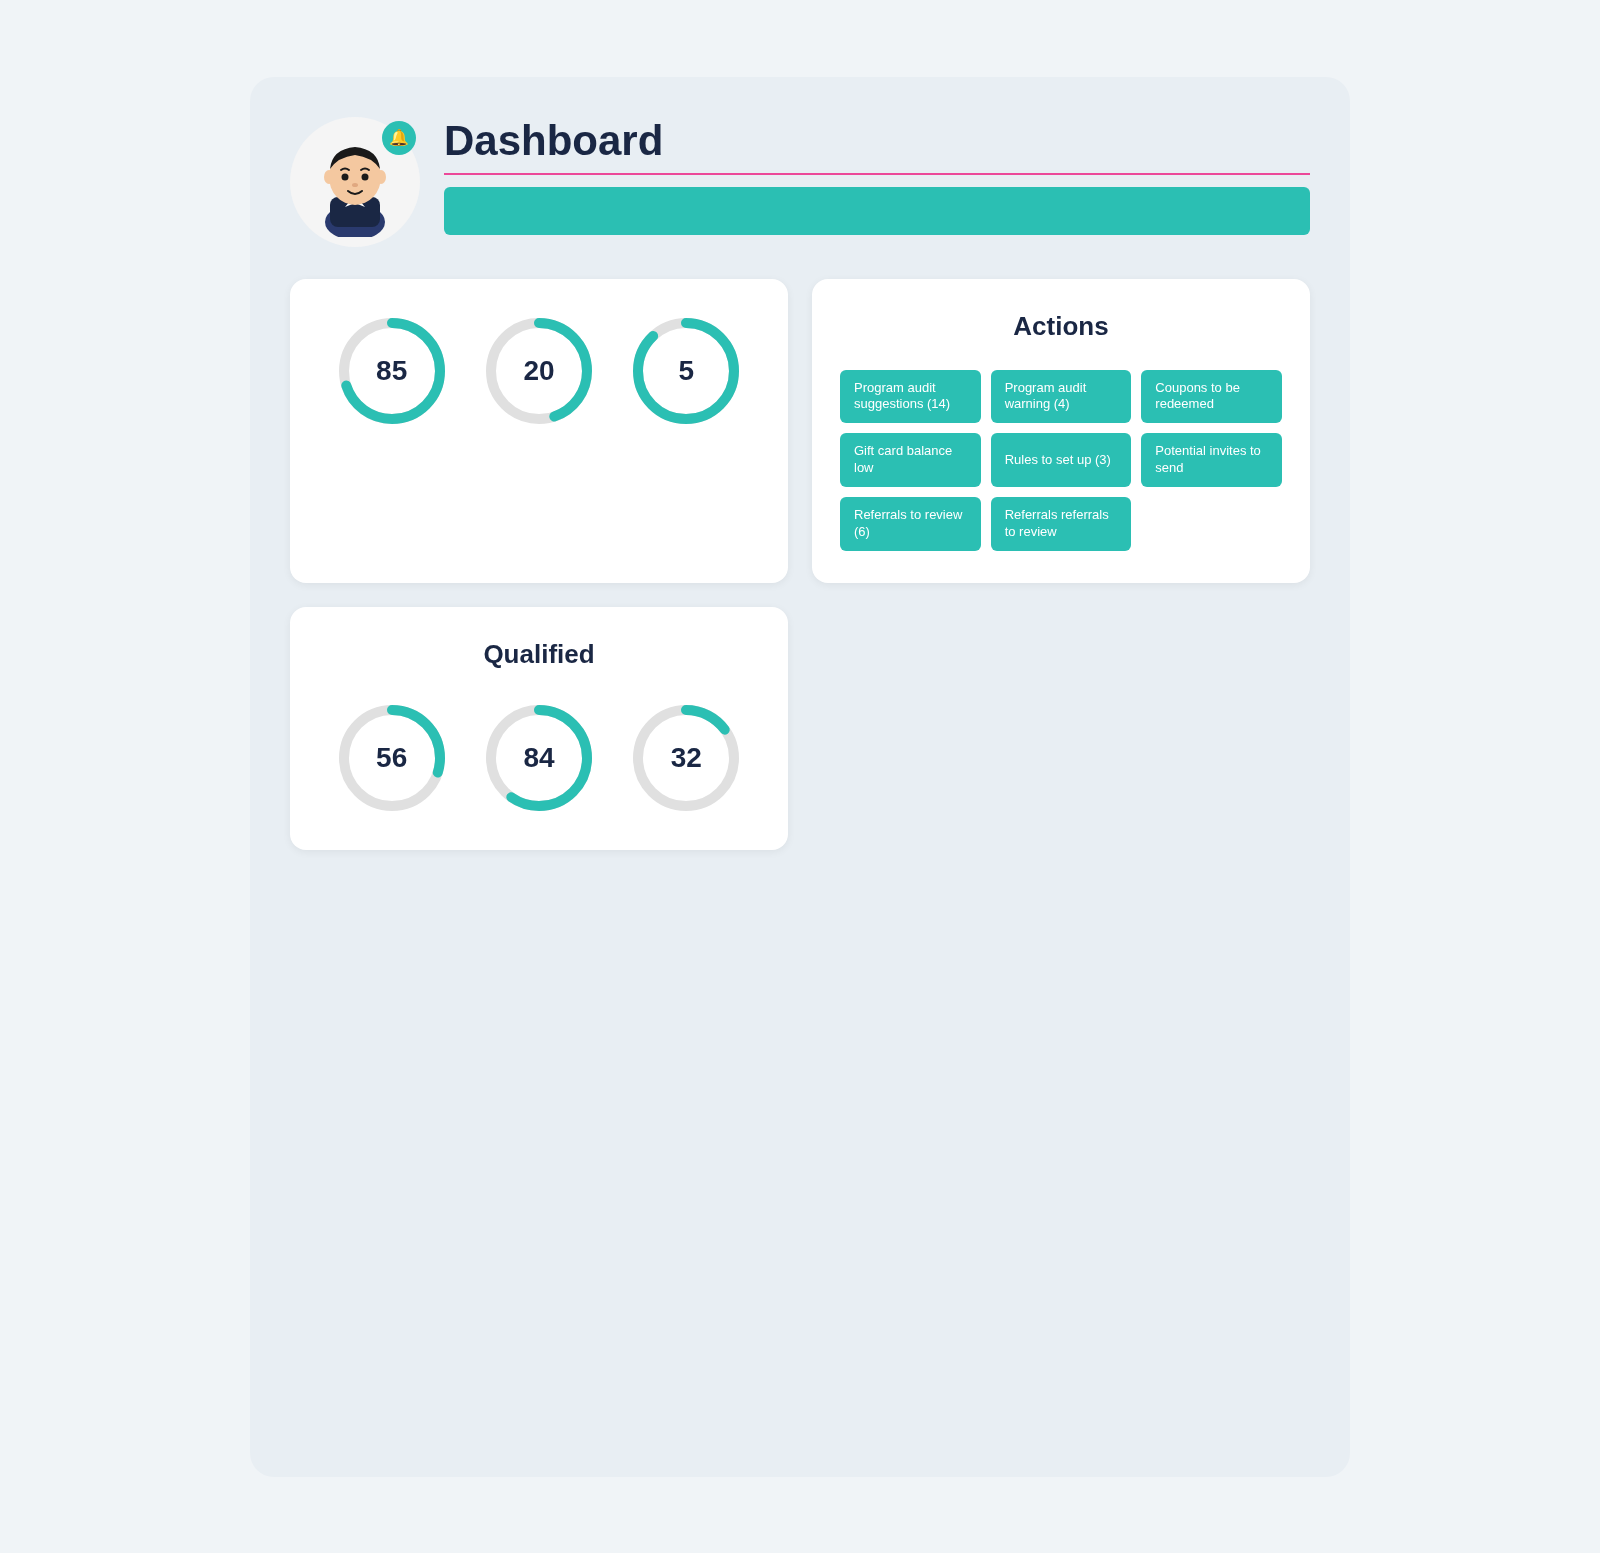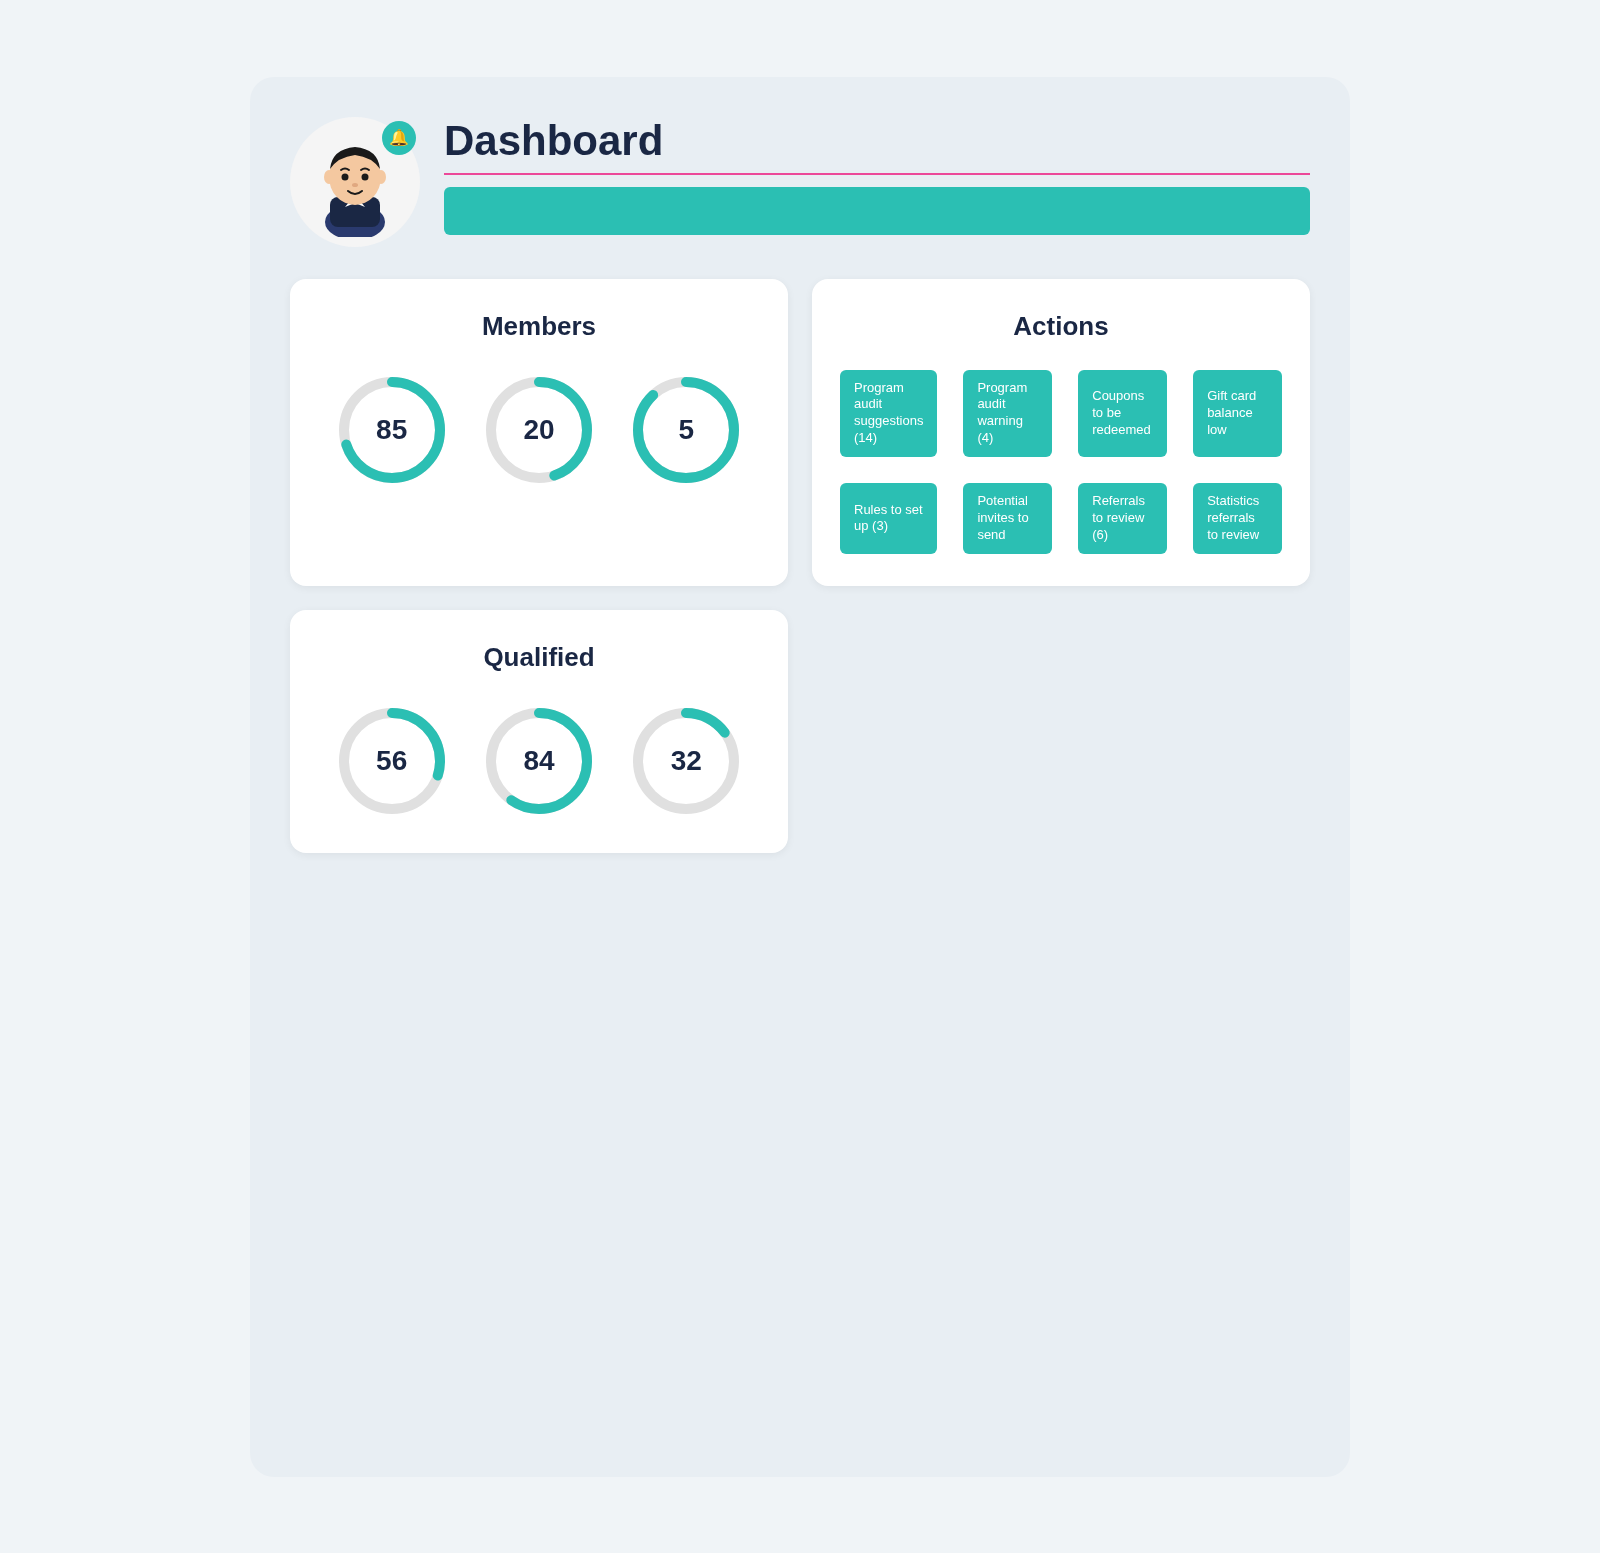--- a/index.html
+++ b/index.html
@@ -135,22 +135,22 @@
       left: 50%;
       transform: translate(-50%, -50%);
       font-size: 28px;
       font-weight: 700;
       color: #1a2744;
     }
 
     
     .actions-grid {
       display: grid;
-      grid-template-columns: 1fr 1fr 1fr 1fr;
-      gap: 26px;
+      grid-template-columns: 1fr 1fr 1fr;
+      gap: 10px;
     }
 
     .action-btn {
       background: #2bbfb3;
       color: white;
       border: none;
       border-radius: 6px;
       padding: 10px 14px;
       font-size: 13px;
       text-align: left;
@@ -231,21 +231,20 @@
 
     <div class="header-right">
       <h1 class="dashboard-title">Dashboard</h1>
       <div class="header-bar"></div>
     </div>
   </div>
 
   <div class="dashboard-grid">
 
     <div class="card">
-      <div class="card-title">Members</div>
       <div class="charts-row">
 
         <div class="donut-wrap">
           <div class="donut-container">
             <svg width="120" height="120" viewBox="0 0 120 120">
               <circle cx="60" cy="60" r="48" fill="none" stroke="#e0e0e0" stroke-width="10"></circle>
               <circle cx="60" cy="60" r="48" fill="none" stroke="#2bbfb3" stroke-width="10" stroke-dasharray="211 301" stroke-linecap="round"></circle>
             </svg>
             <span class="donut-label">85</span>
           </div>
@@ -277,21 +276,21 @@
     <div class="card">
       <div class="card-title">Actions</div>
       <div class="actions-grid">
         <button class="action-btn">Program audit suggestions (14)</button>
         <button class="action-btn">Program audit warning (4)</button>
         <button class="action-btn">Coupons to be redeemed</button>
         <button class="action-btn">Gift card balance low</button>
         <button class="action-btn">Rules to set up (3)</button>
         <button class="action-btn">Potential invites to send</button>
         <button class="action-btn">Referrals to review (6)</button>
-        <button class="action-btn">Statistics referrals to review</button>
+        <button class="action-btn">Referrals referrals to review</button>
       </div>
     </div>
 
     <div class="card">
       <div class="card-title">Qualified</div>
       <div class="charts-row">
 
         <div class="donut-wrap">
           <div class="donut-container">
             <svg width="120" height="120" viewBox="0 0 120 120">

